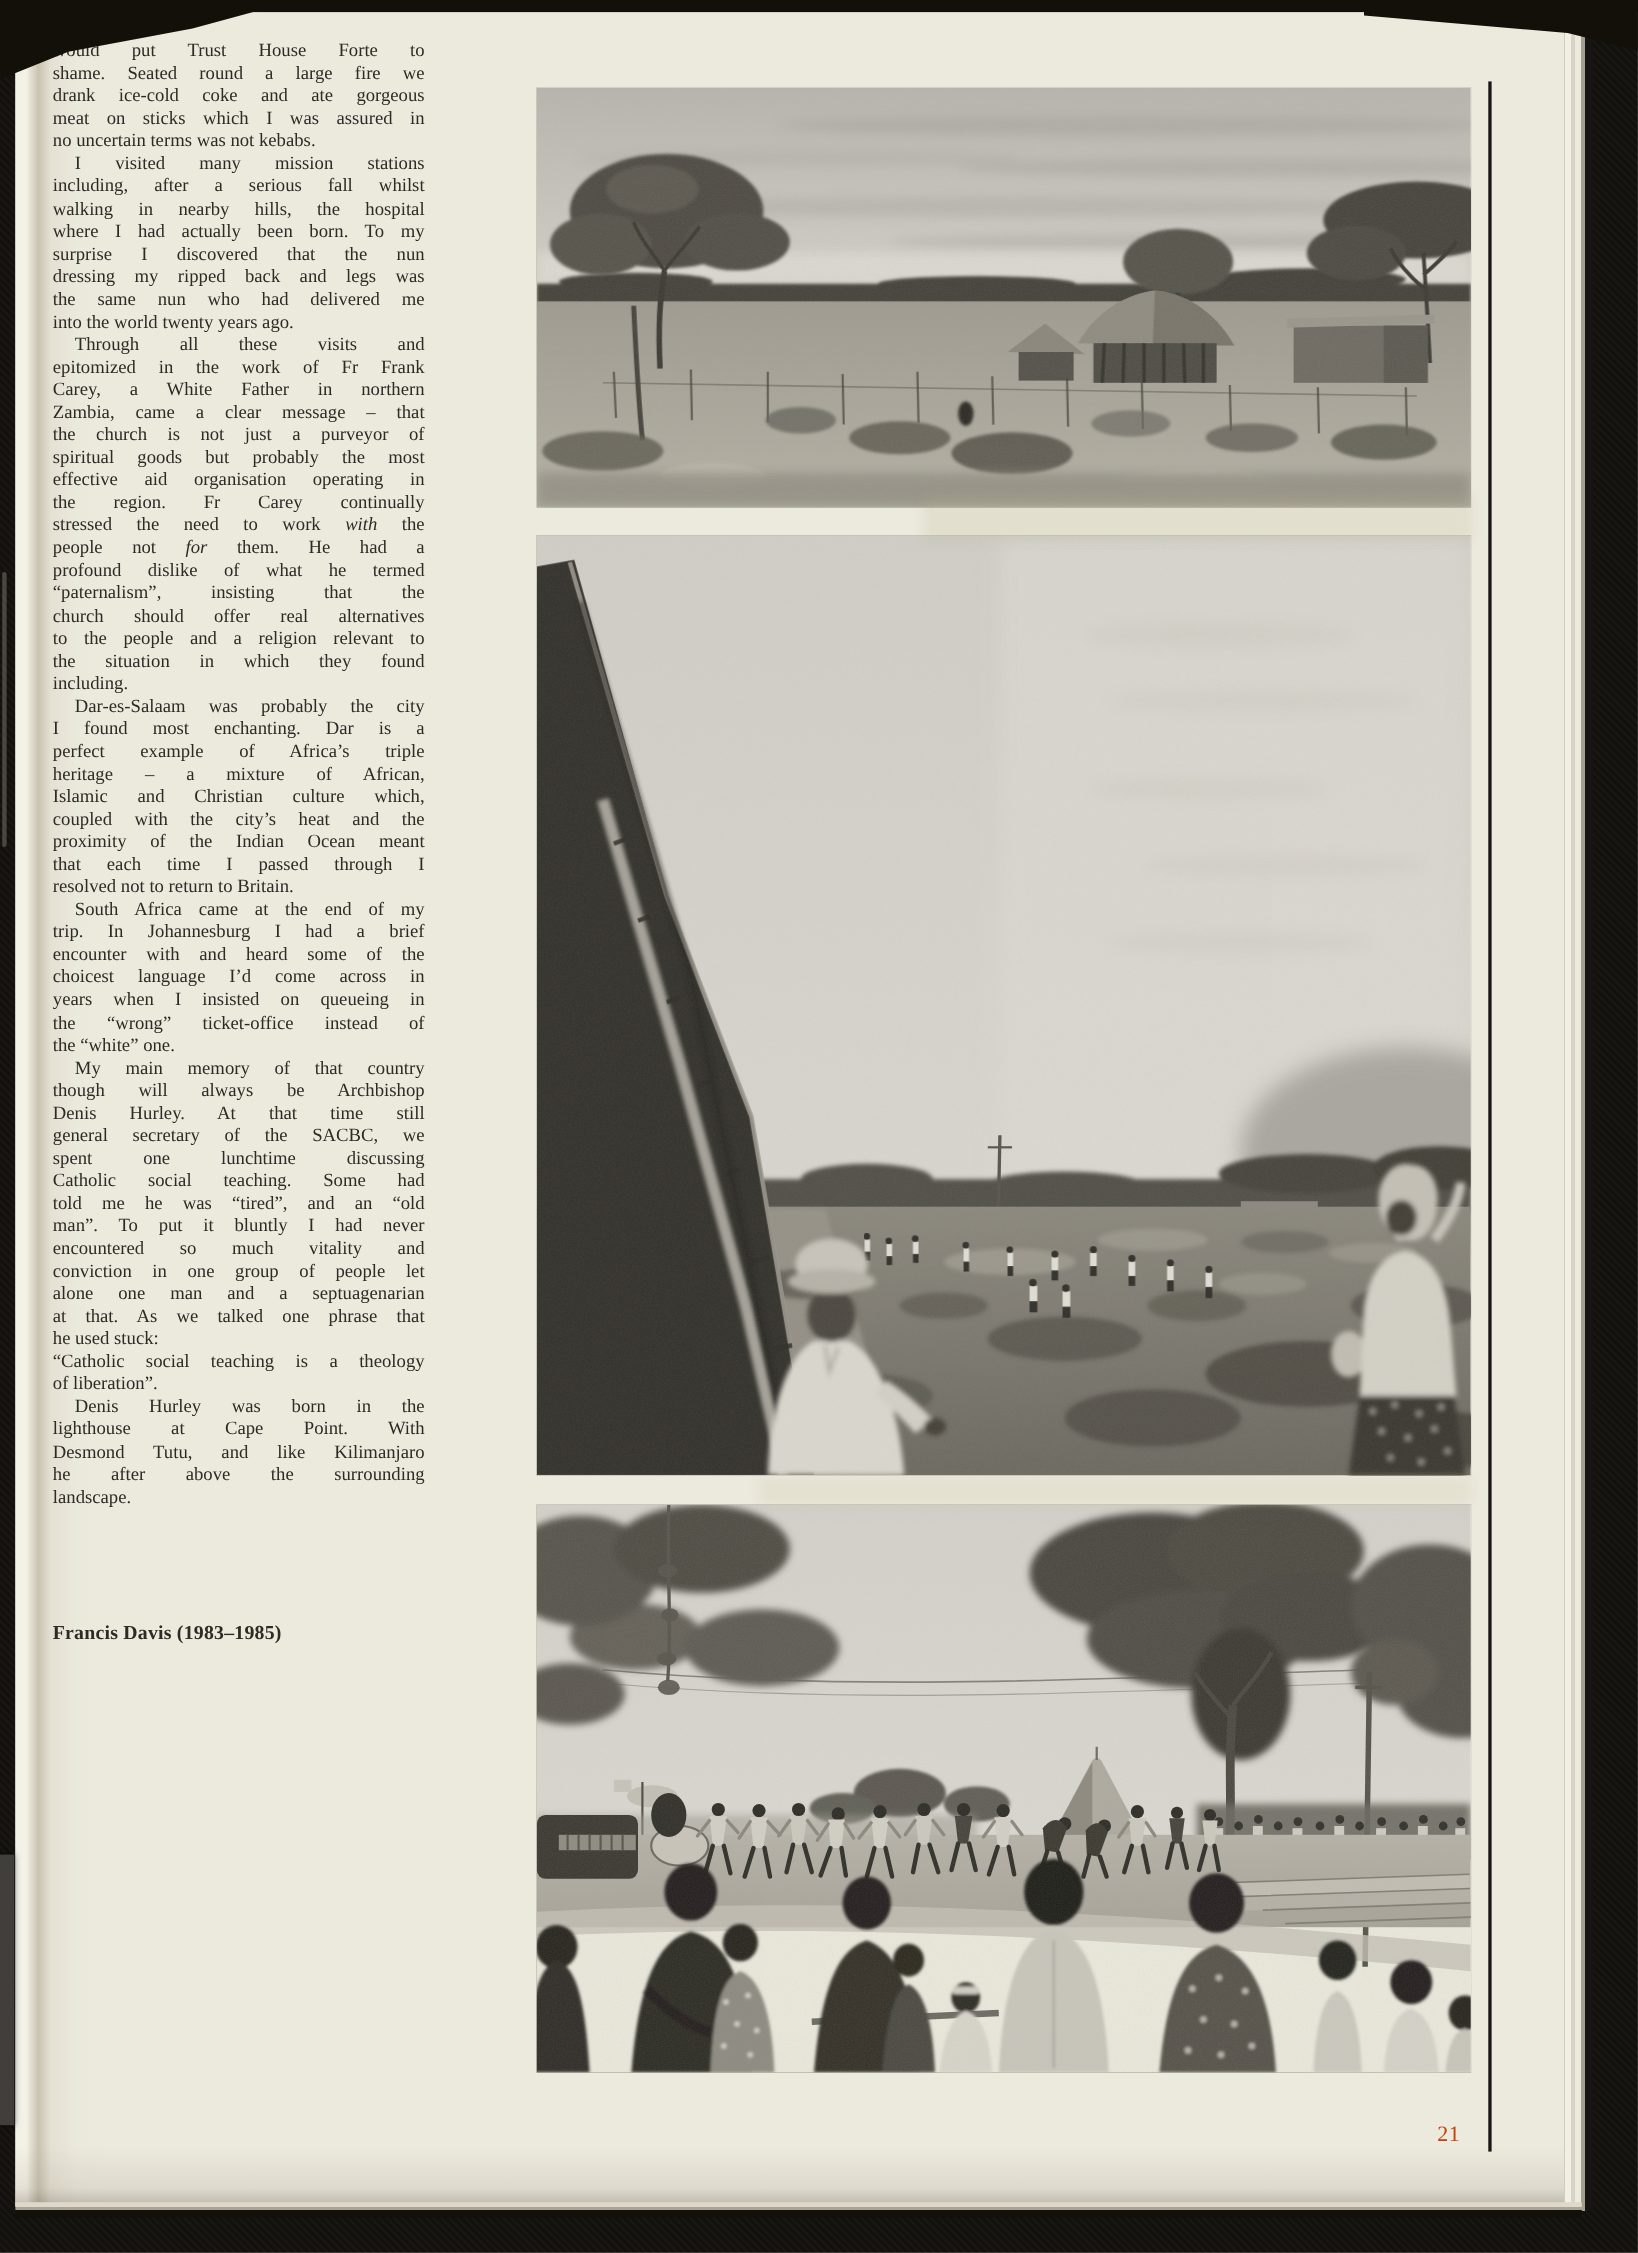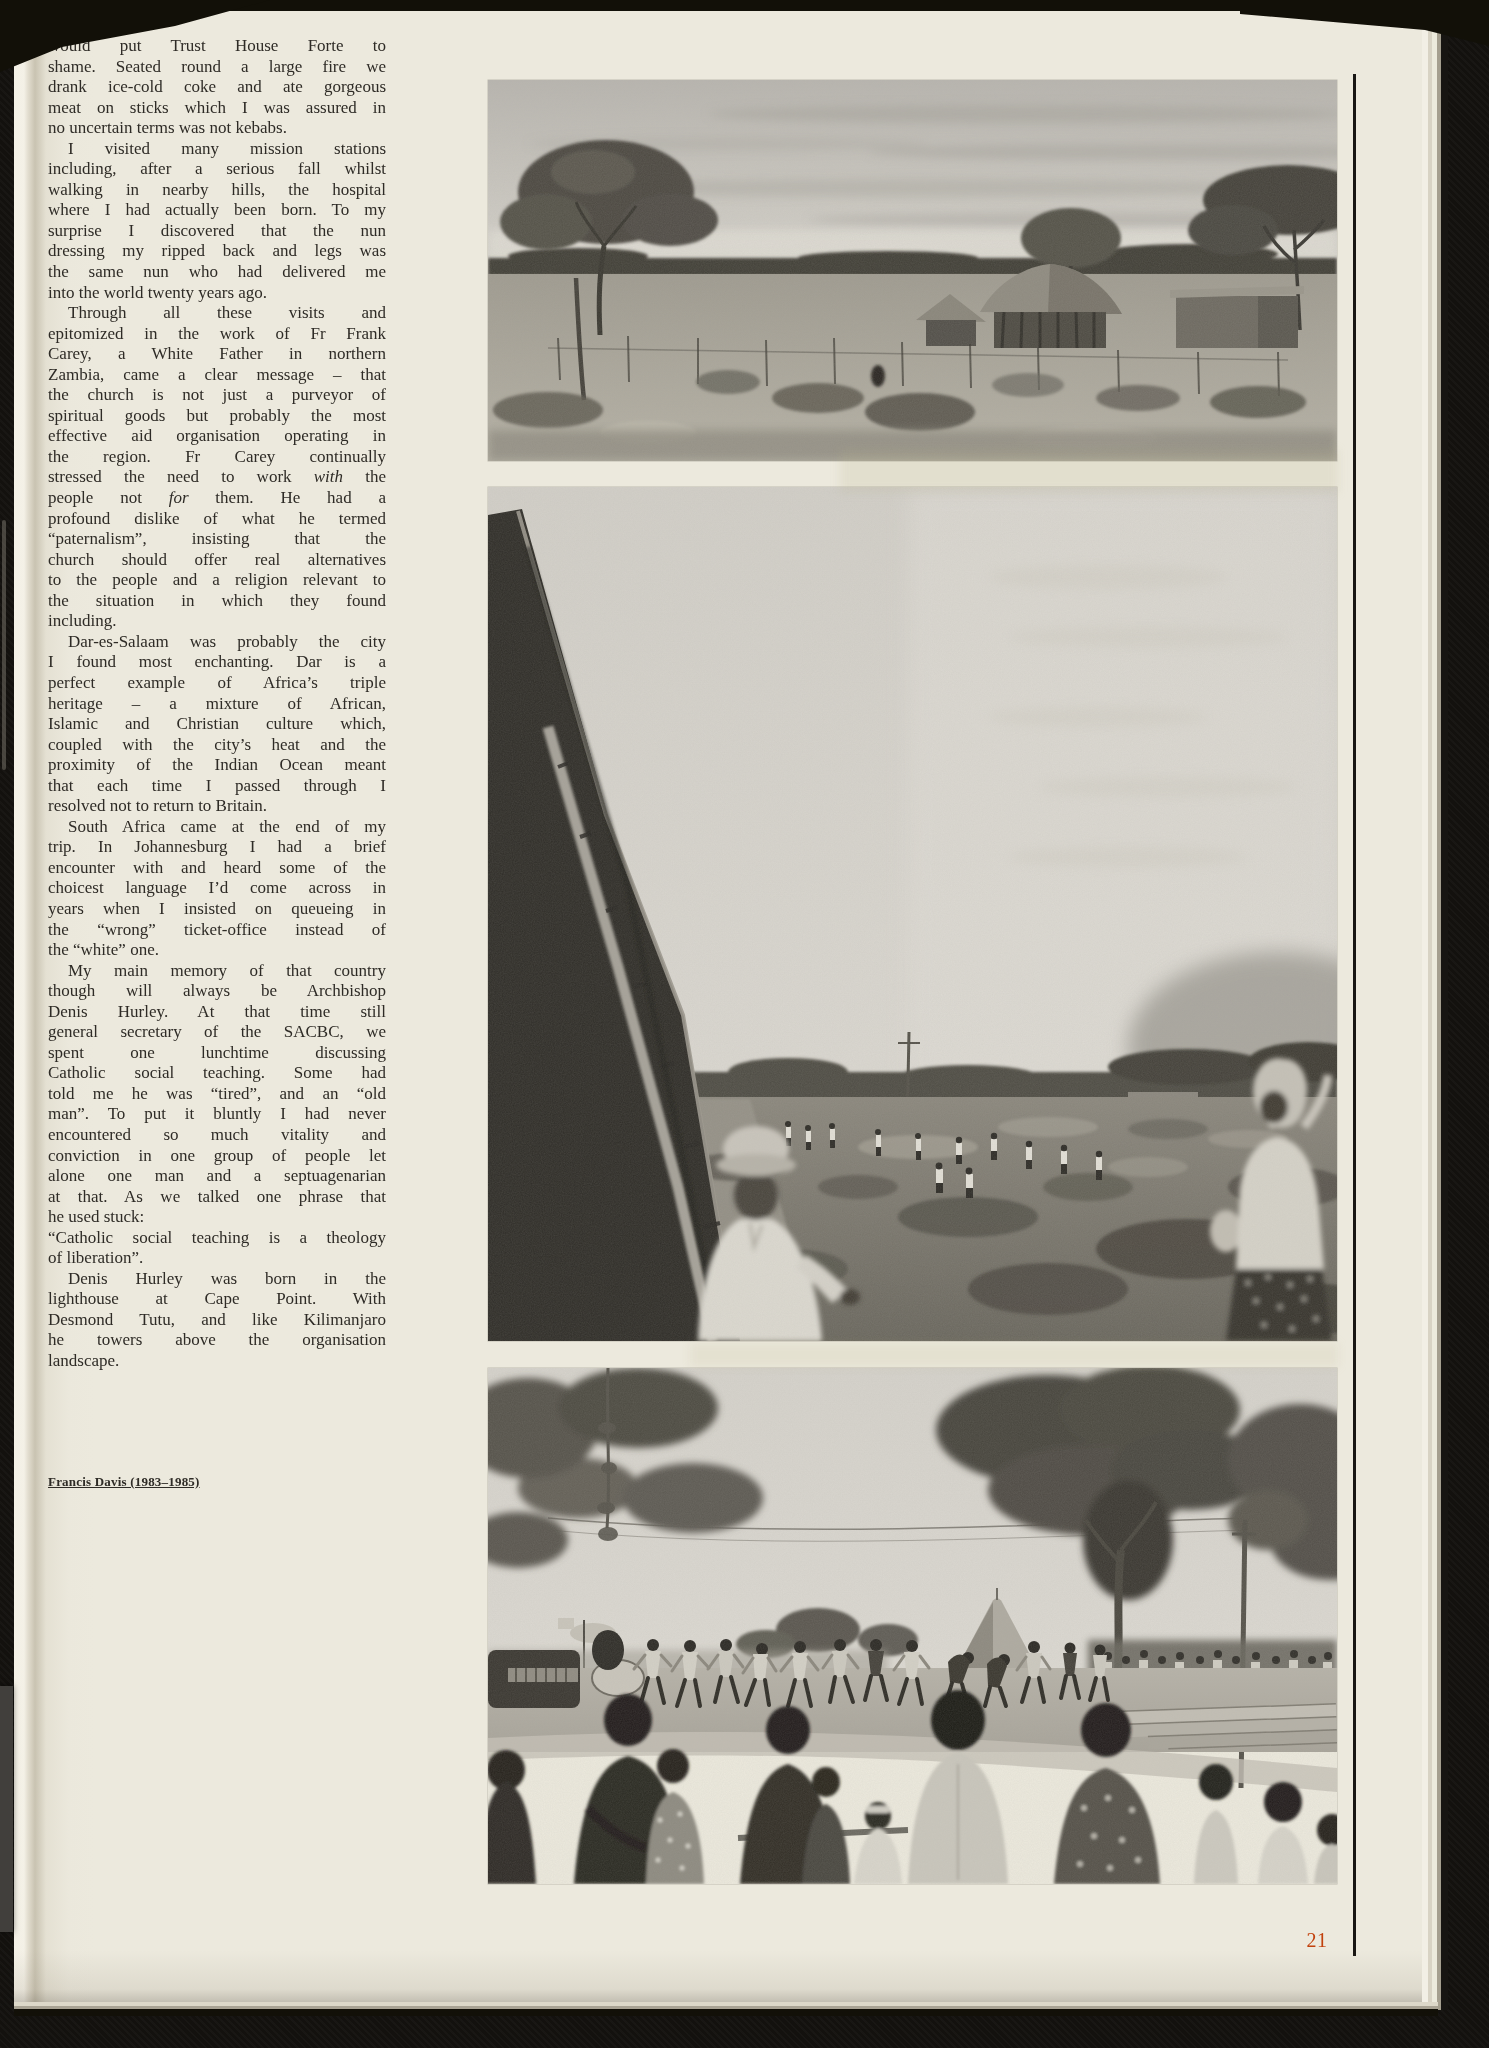--- a/index.html
+++ b/index.html
@@ -47,21 +47,21 @@
     font-size:20px;color:#c2410c;letter-spacing:.5px;
   }
   .text-col{
     position:absolute;left:48px;top:36px;width:338px;
     font-size:17px;line-height:20.55px;color:#2e2b26;
   }
   .line{height:20.55px;text-align:justify;text-align-last:justify;text-justify:inter-word;}
   .line.lastline{text-align-last:auto;}
   .line.indent{text-indent:20px;}
   .line em{}
-  .signature{font-weight:bold;font-size:13px;letter-spacing:.2px;margin-top:1px;text-decoration:underline;}
+  .signature{font-weight:bold;font-size:18px;letter-spacing:.2px;margin-top:1px;}
   .photo{position:absolute;left:488px;width:849px;box-shadow:0 0 0 .5px rgba(60,55,45,.25);}
   .photo svg{display:block;width:100%;height:100%;}
   #photo-1{top:80px;height:381px;}
   #photo-2{top:487px;height:854px;}
   #photo-3{top:1368px;height:516px;}
   .showthrough{position:absolute;pointer-events:none;filter:blur(5px);}
   #st-1{left:840px;top:450px;width:498px;height:42px;background:rgba(184,176,138,.18);}
   #st-2{left:690px;top:1343px;width:648px;height:24px;background:rgba(184,176,138,.14);}
 </style>
 </head>
@@ -143,21 +143,21 @@
       <div class="line lastline">he used stuck:</div>
     </div>
     <div>
       <div class="line">“Catholic social teaching is a theology</div>
       <div class="line lastline">of liberation”.</div>
     </div>
     <div>
       <div class="line indent">Denis Hurley was born in the</div>
       <div class="line">lighthouse at Cape Point. With</div>
       <div class="line">Desmond Tutu, and like Kilimanjaro</div>
-      <div class="line">he towers above the organisation</div>
+      <div class="line">he after above the surrounding</div>
       <div class="line lastline">landscape.</div>
     </div>
   </div>
 <div class="signature" id="sig-holder" style="position:absolute;left:48px;top:1473px;width:338px;color:#2e2b26;">Francis Davis (1983–1985)</div>
 
 <figure class="photo" id="photo-1" role="img" style="margin:0;" aria-label="Black-and-white photograph of an African village: thatched huts and a flat-roofed building among trees and scrub under a streaked grey sky">
 <svg viewBox="0 0 849 381" preserveAspectRatio="none">
 <defs>
   <linearGradient id="a-sky" x1="0" y1="0" x2="0" y2="1">
           <stop offset="0" stop-color="#b8b5af"></stop>

